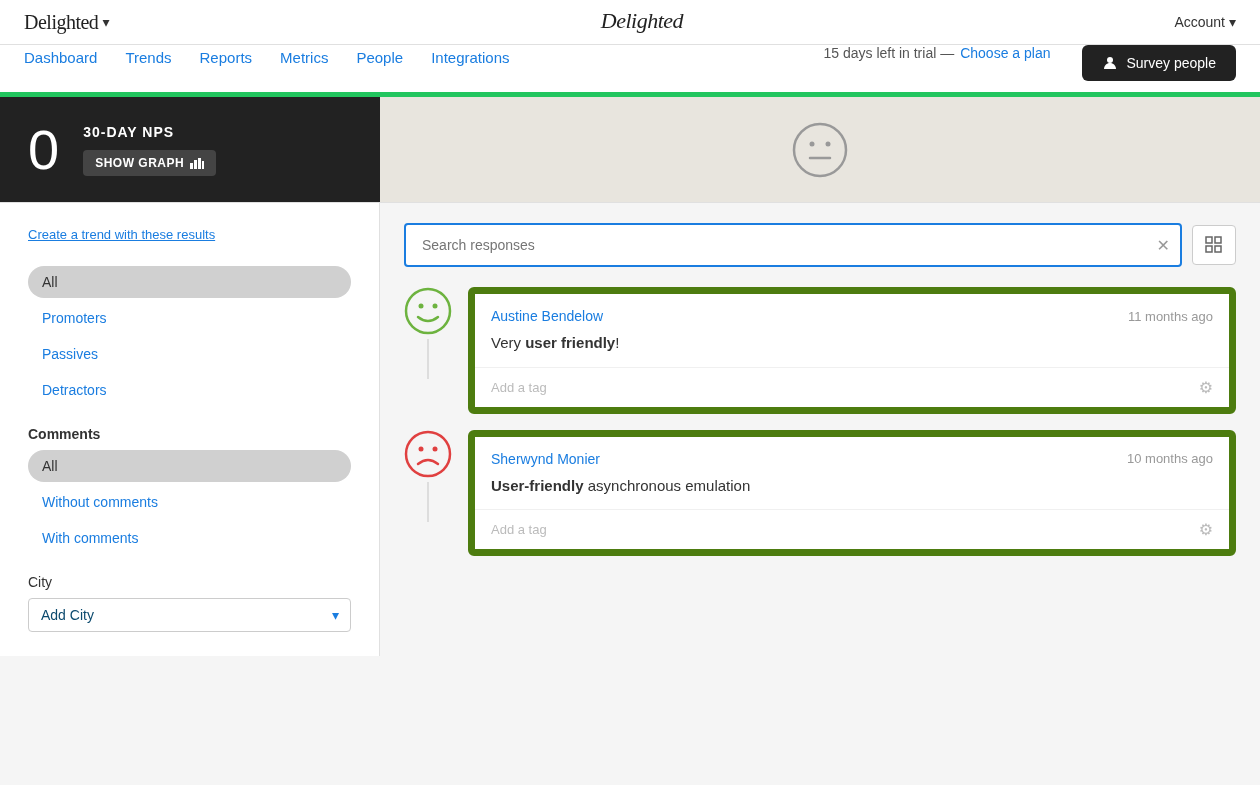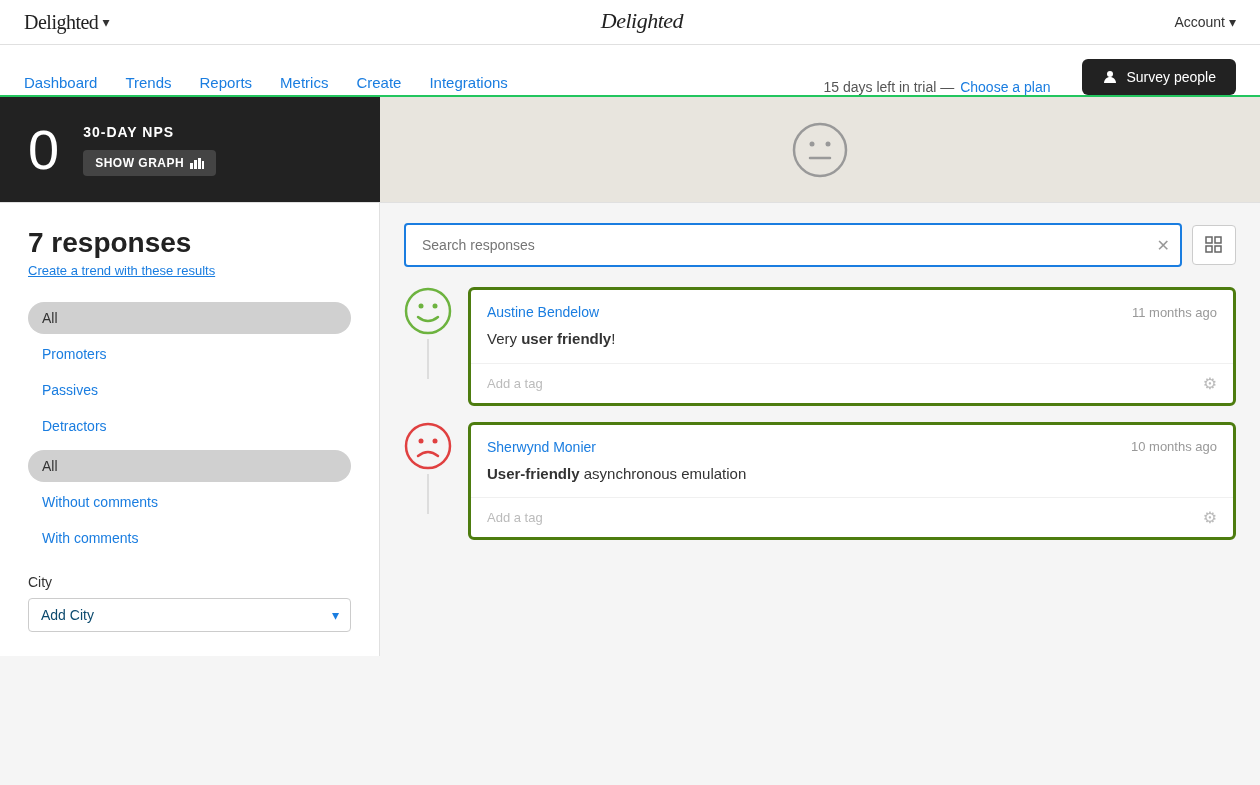--- a/index.html
+++ b/index.html
@@ -5,24 +5,24 @@
     * { box-sizing: border-box; margin: 0; padding: 0; }
     body { font-family: -apple-system, BlinkMacSystemFont, 'Segoe UI', Helvetica, Arial, sans-serif; background: #f5f5f5; color: #333; font-size: 14px; }
 
     
     .topbar { background: #fff; border-bottom: 1px solid #e0e0e0; padding: 0 24px; display: flex; align-items: center; justify-content: space-between; height: 45px; }
     .topbar-left { display: flex; align-items: center; gap: 4px; font-size: 14px; color: #333; cursor: pointer; }
     .topbar-logo { font-family: 'Georgia', serif; font-size: 20px; color: #222; letter-spacing: -0.5px; }
     .topbar-right { display: flex; align-items: flex-end; gap: 4px; font-size: 14px; color: #333; cursor: pointer; }
 
     
-    .navbar { background: #fff; border-bottom: 2px solid #22c55e; padding: 0 24px; display: flex; align-items: flex-end; height: 52px; gap: 8px; }
+    .navbar { background: #fff; border-bottom: 5px solid #22c55e; padding: 0 24px; display: flex; align-items: flex-start; height: 52px; gap: 0; }
     .nav-links { display: flex; align-items: center; gap: 28px; flex: 1; }
     .nav-link { color: #1a7de0; text-decoration: none; font-size: 15px; font-weight: 400; padding: 4px 0; }
-    .trial-info { display: flex; align-items: center; gap: 6px; font-size: 14px; color: #555; margin-right: 24px; }
+    .trial-info { display: flex; align-items: center; gap: 6px; font-size: 14px; color: #555; margin-right: 32px; }
     .trial-info a { color: #1a7de0; text-decoration: none; }
     .survey-btn { background: #222; color: #fff; border: none; border-radius: 6px; padding: 10px 20px; font-size: 14px; font-weight: 500; cursor: pointer; display: flex; align-items: center; gap: 8px; white-space: nowrap; }
 
     
     .main { display: flex; flex-direction: column; }
 
     
     .nps-header { display: flex; background: #fff; border-bottom: 1px solid #e0e0e0; }
     .nps-score-box { background: #222; color: #fff; width: 380px; min-width: 380px; display: flex; align-items: center; padding: 20px 28px; gap: 24px; }
     .nps-score-number { font-size: 56px; font-weight: 300; color: #fff; }
@@ -59,21 +59,21 @@
     .search-input { width: 100%; border: 2px solid #1a7de0; border-radius: 4px; padding: 12px 40px 12px 16px; font-size: 14px; color: #999; background: #fff; outline: none; }
     .search-clear { position: absolute; right: 12px; top: 50%; transform: translateY(-50%); color: #999; cursor: pointer; font-size: 16px; }
     .grid-toggle { border: 1px solid #ccc; border-radius: 4px; padding: 10px 12px; background: #fff; cursor: pointer; color: #555; display: flex; align-items: center; justify-content: center; }
 
     
     .response-item { display: flex; align-items: flex-start; gap: 16px; margin-bottom: 16px; }
     .response-timeline { display: flex; flex-direction: column; align-items: center; }
     .face-icon { width: 48px; height: 48px; }
     .timeline-line { width: 2px; background: #ddd; flex: 1; min-height: 40px; margin-top: 4px; }
 
-    .response-card { flex: 1; background: #fff; border: 3px solid #4d7c0f; border-radius: 6px; overflow: hidden; }
+    .response-card { flex: 1; background: #fff; border: 7px solid #4d7c0f; border-radius: 6px; overflow: hidden; }
     .response-header { padding: 14px 16px 8px; display: flex; align-items: center; justify-content: space-between; }
     .response-name { color: #1a7de0; font-size: 14px; font-weight: 500; }
     .response-time { color: #999; font-size: 13px; }
     .response-body { padding: 0 16px 12px; font-size: 15px; color: #333; line-height: 1.5; }
     .response-body strong { font-weight: 700; }
     .response-tag { padding: 10px 16px; border-top: 1px solid #f0f0f0; color: #bbb; font-size: 13px; display: flex; align-items: center; justify-content: space-between; }
     .gear-icon { color: #bbb; font-size: 16px; cursor: pointer; }
   </style>
 </head>
 <body>
@@ -93,21 +93,21 @@
     <span>▾</span>
   </div>
 </div>
 
 <div class="navbar">
   <div class="nav-links">
     <a class="nav-link" href="#">Dashboard</a>
     <a class="nav-link" href="#">Trends</a>
     <a class="nav-link" href="#">Reports</a>
     <a class="nav-link" href="#">Metrics</a>
-    <a class="nav-link" href="#">Create</a>
+    <a class="nav-link" href="#">People</a>
     <a class="nav-link" href="#">Integrations</a>
   </div>
   <div class="trial-info">
     <span>15 days left in trial —</span>
     <a href="#">Choose a plan</a>
   </div>
   <button class="survey-btn">
     <svg width="16" height="16" viewBox="0 0 16 16">
       <circle cx="8" cy="5" r="3" fill="#fff"></circle>
       <path d="M2 14c0-3.3 2.7-6 6-6s6 2.7 6 6" fill="#fff"></path>
@@ -141,30 +141,30 @@
         <circle cx="20" cy="22" r="2.5" fill="#999"></circle>
         <circle cx="36" cy="22" r="2.5" fill="#999"></circle>
         <line x1="18" y1="36" x2="38" y2="36" stroke="#999" stroke-width="2.5" stroke-linecap="round"></line>
       </svg>
     </div>
   </div>
 
   <div class="content">
 
     <div class="sidebar">
-      <div class="responses-count">7 responses</div>
       <a class="create-trend" href="#">Create a trend with these results</a>
 
       <div class="filter-group">
         <a class="filter-item active" href="#">All</a>
         <a class="filter-item" href="#">Promoters</a>
         <a class="filter-item" href="#">Passives</a>
         <a class="filter-item" href="#">Detractors</a>
       </div>
 
+      <div class="sidebar-section-title">Comments</div>
       <div class="filter-group">
         <a class="filter-item active" href="#">All</a>
         <a class="filter-item" href="#">Without comments</a>
         <a class="filter-item" href="#">With comments</a>
       </div>
 
       <div class="city-section">
         <div class="city-label">City</div>
         <div class="city-select-wrapper">
           <select>

